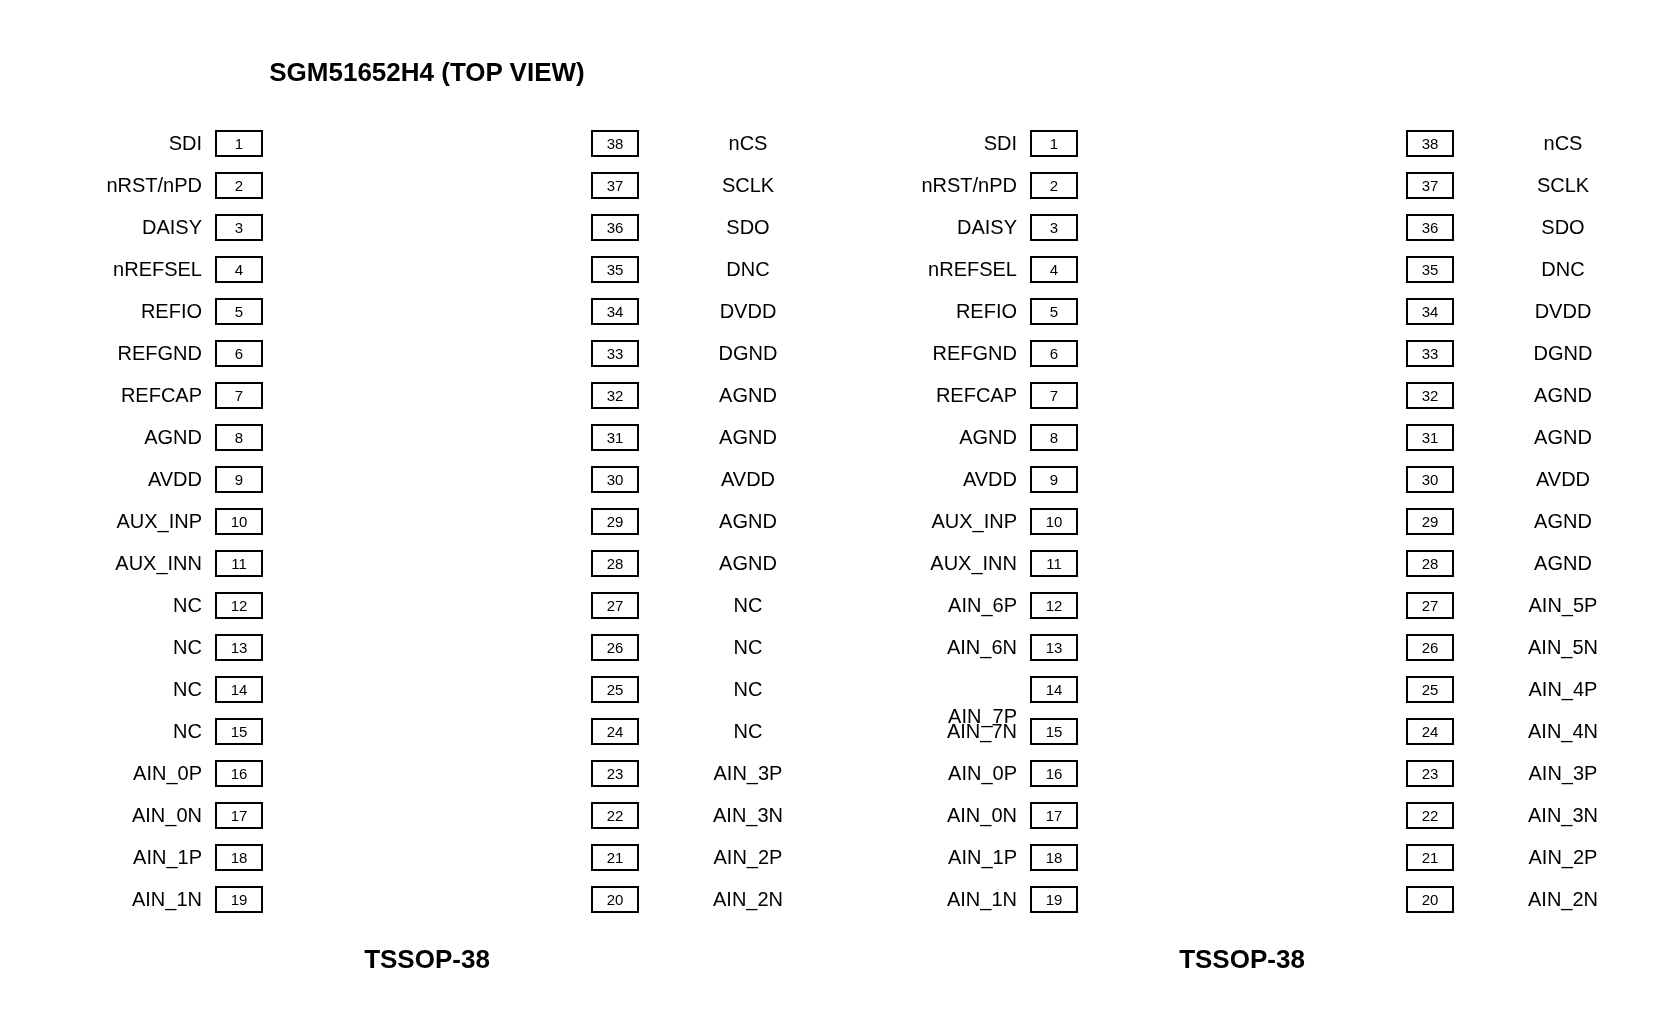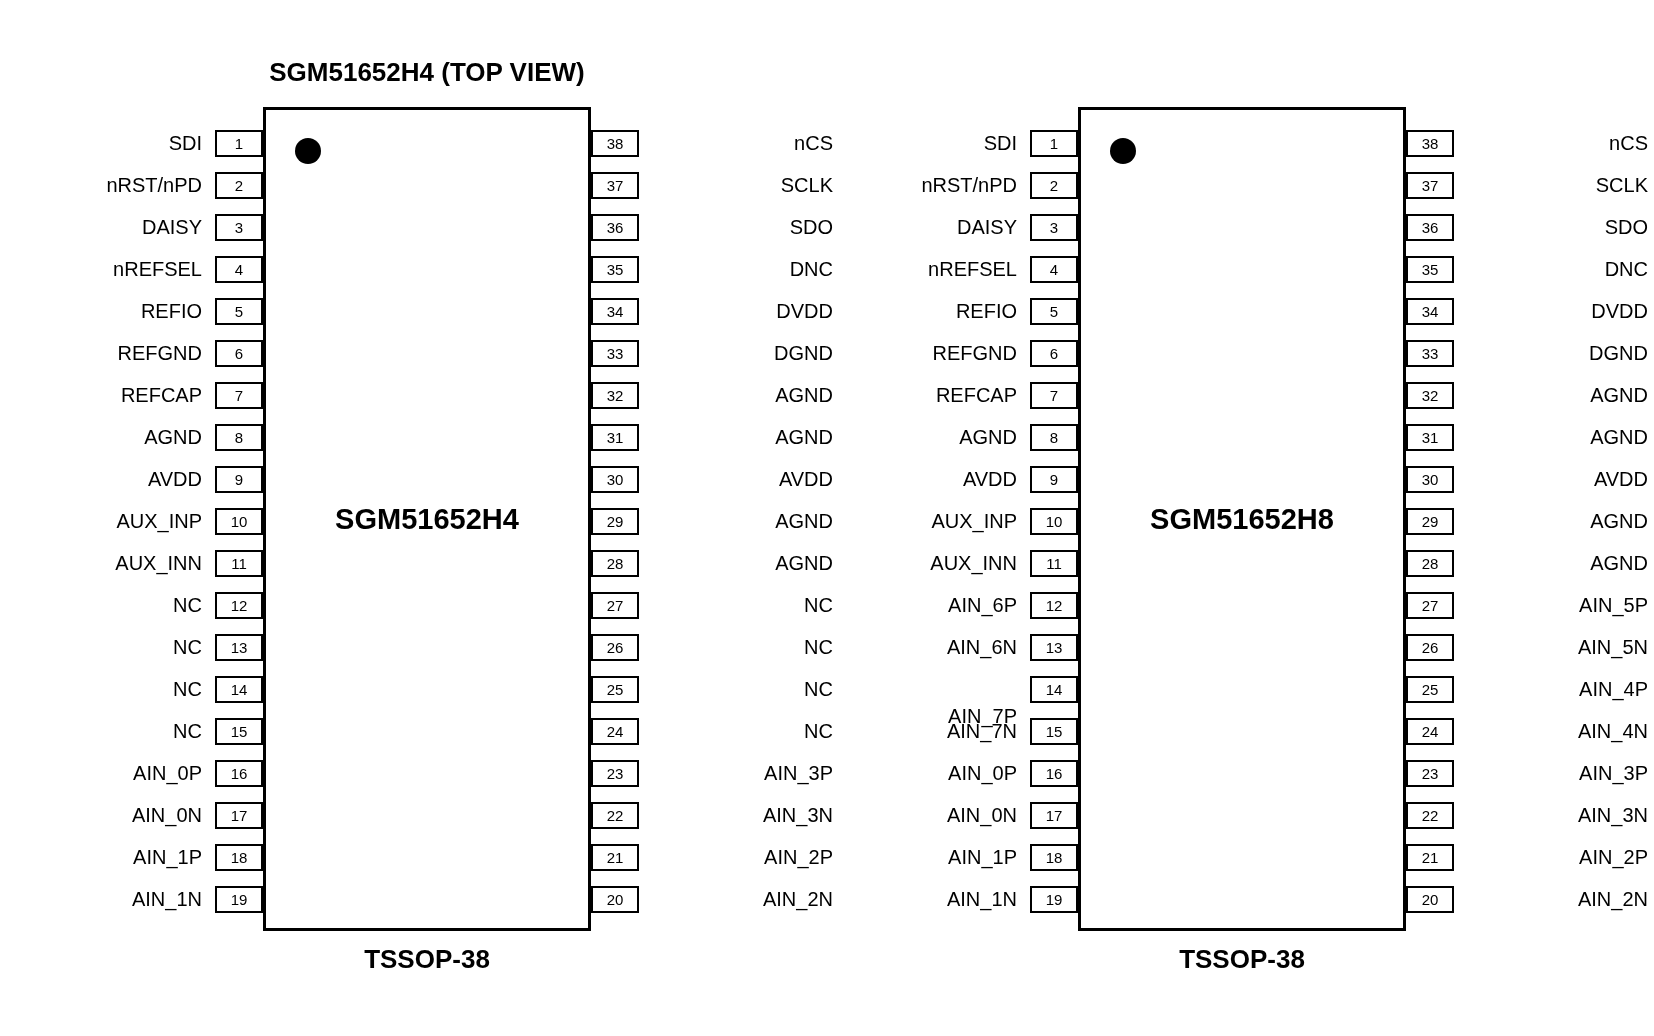--- a/index.html
+++ b/index.html
@@ -88,33 +88,29 @@
   .pin-box.left  { left: 167px; }
   .pin-box.right { left: 543px; }
   .pin-label {
     position: absolute;
     height: 27px;
     line-height: 27px;
     font-size: 20px;
     white-space: nowrap;
   }
   .pin-label.left  { left: 0;     width: 154px; text-align: right; }
-  .pin-label.right { left: 615px; width: 170px; text-align: right;  }
+  .pin-label.right { left: 615px; width: 170px; text-align: center;  }
 </style>
 </head>
 <body>
 
 <div class="stage">
 
   <section class="chip" style="left:48px">
     <div class="chip-title">SGM51652H4 (TOP VIEW)</div>
-    <div class="chip-body">
-      <span class="pin1-dot"></span>
-      <div class="chip-center-label">SGM51652H4</div>
-    </div>
     <div class="pins-left">
         <div class="pin-label left" style="top:129.5px">SDI</div>
         <div class="pin-box left" style="top:129.5px">1</div>
         <div class="pin-label left" style="top:171.6px">nRST/nPD</div>
         <div class="pin-box left" style="top:171.6px">2</div>
         <div class="pin-label left" style="top:213.6px">DAISY</div>
         <div class="pin-box left" style="top:213.6px">3</div>
         <div class="pin-label left" style="top:255.7px">nREFSEL</div>
         <div class="pin-box left" style="top:255.7px">4</div>
         <div class="pin-label left" style="top:297.7px">REFIO</div>
@@ -185,24 +181,20 @@
         <div class="pin-label right" style="top:802.3px">AIN_3N</div>
         <div class="pin-box right" style="top:844.4px">21</div>
         <div class="pin-label right" style="top:844.4px">AIN_2P</div>
         <div class="pin-box right" style="top:886.4px">20</div>
         <div class="pin-label right" style="top:886.4px">AIN_2N</div>
       </div>
     <div class="package-label">TSSOP-38</div>
   </section>
 
   <section class="chip" style="left:863px">
-    <div class="chip-body">
-      <span class="pin1-dot"></span>
-      <div class="chip-center-label">SGM51652H8</div>
-    </div>
     <div class="pins-left">
         <div class="pin-label left" style="top:129.5px">SDI</div>
         <div class="pin-box left" style="top:129.5px">1</div>
         <div class="pin-label left" style="top:171.6px">nRST/nPD</div>
         <div class="pin-box left" style="top:171.6px">2</div>
         <div class="pin-label left" style="top:213.6px">DAISY</div>
         <div class="pin-box left" style="top:213.6px">3</div>
         <div class="pin-label left" style="top:255.7px">nREFSEL</div>
         <div class="pin-box left" style="top:255.7px">4</div>
         <div class="pin-label left" style="top:297.7px">REFIO</div>

